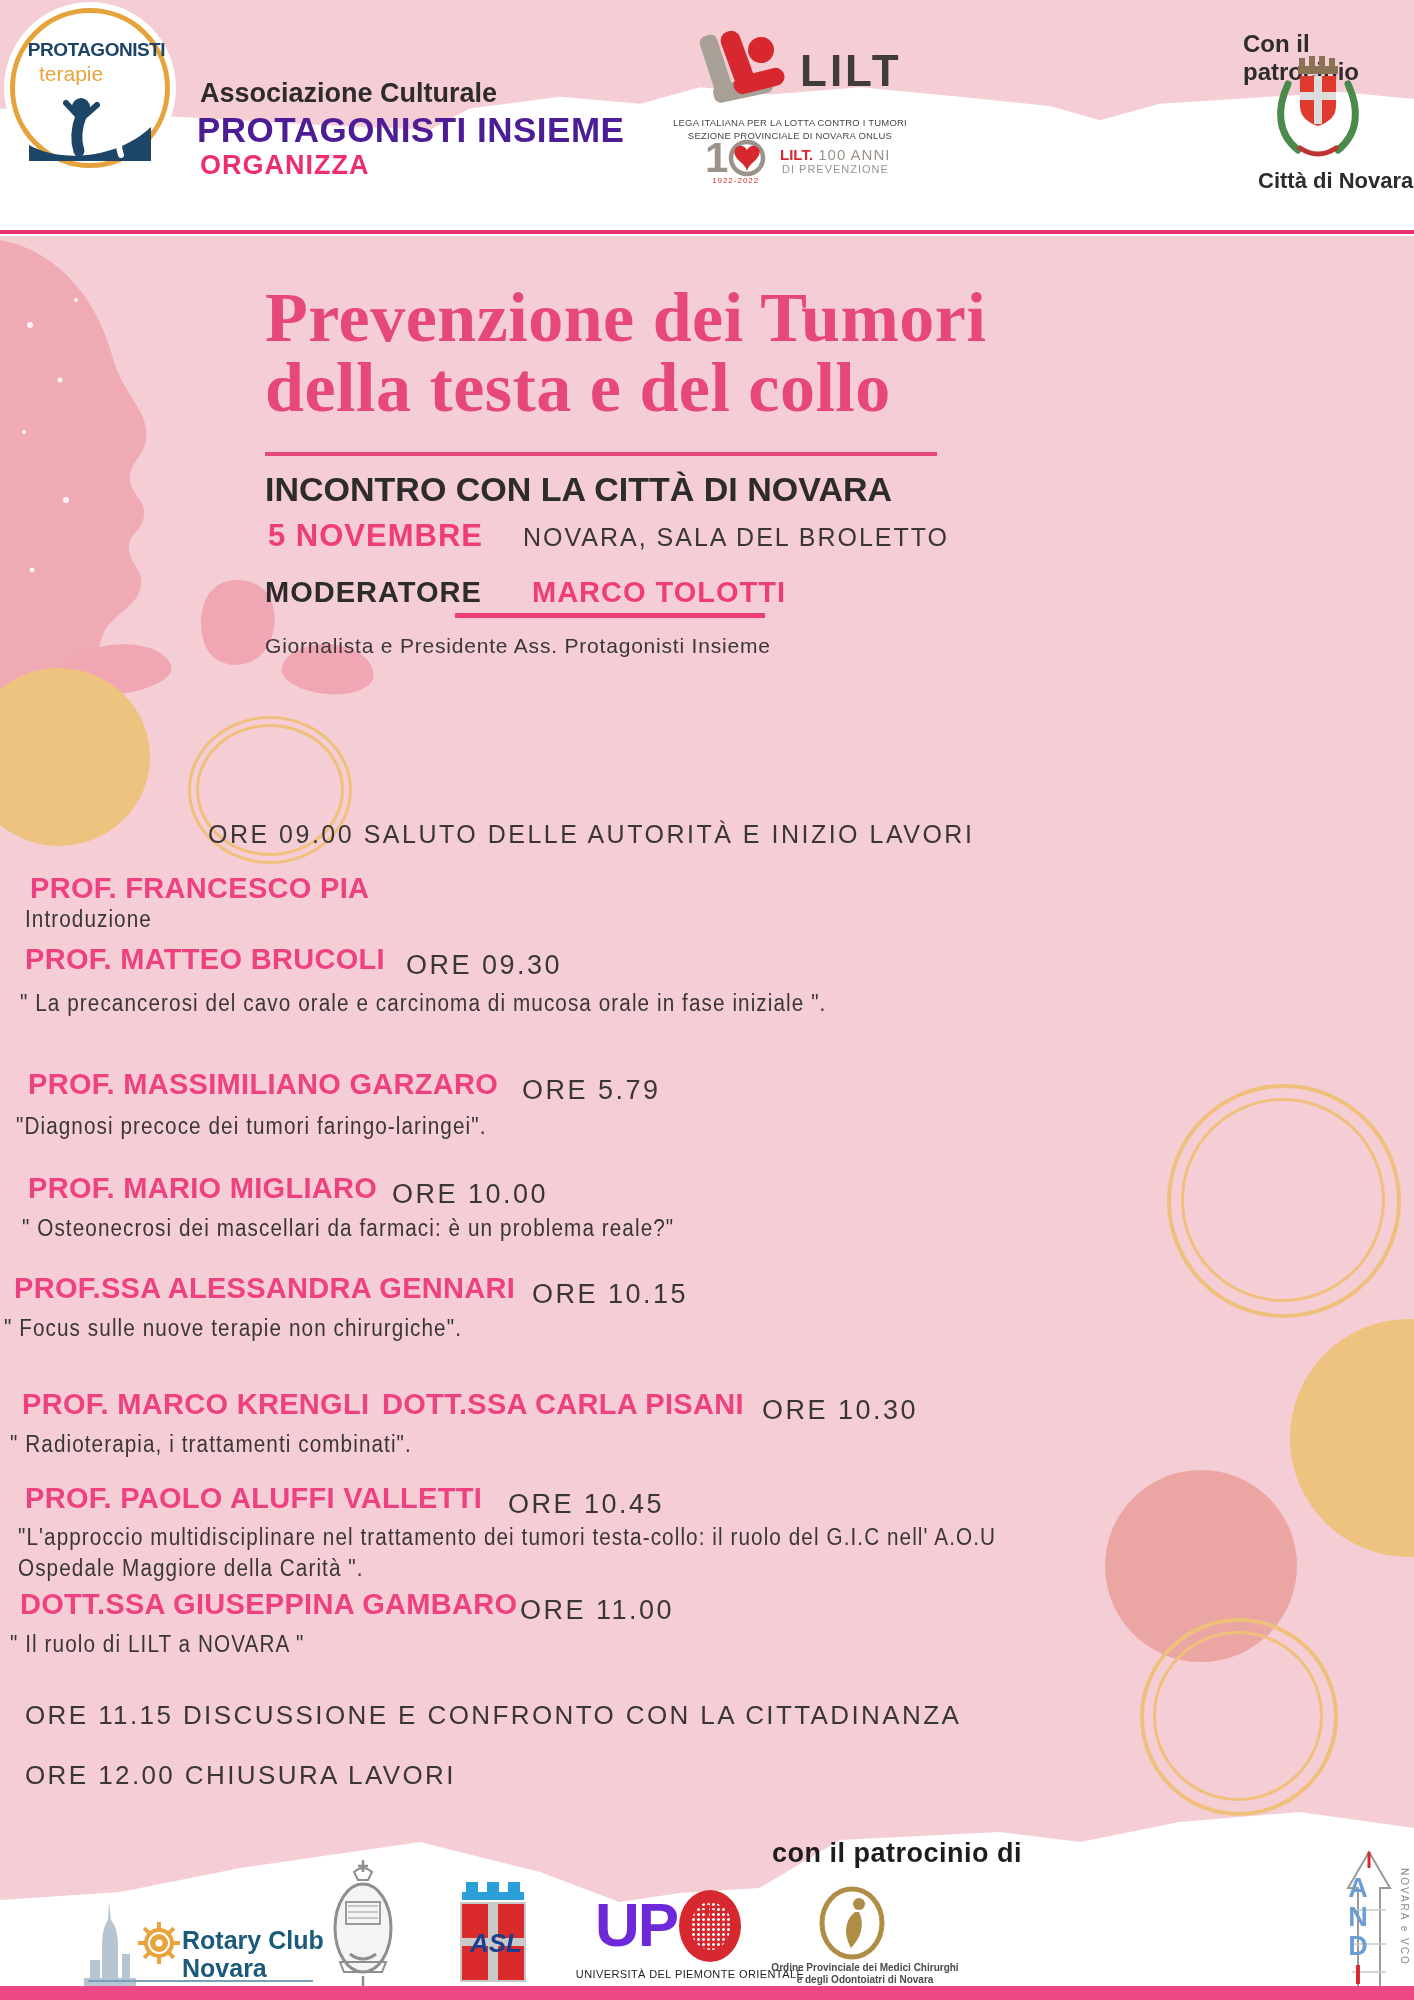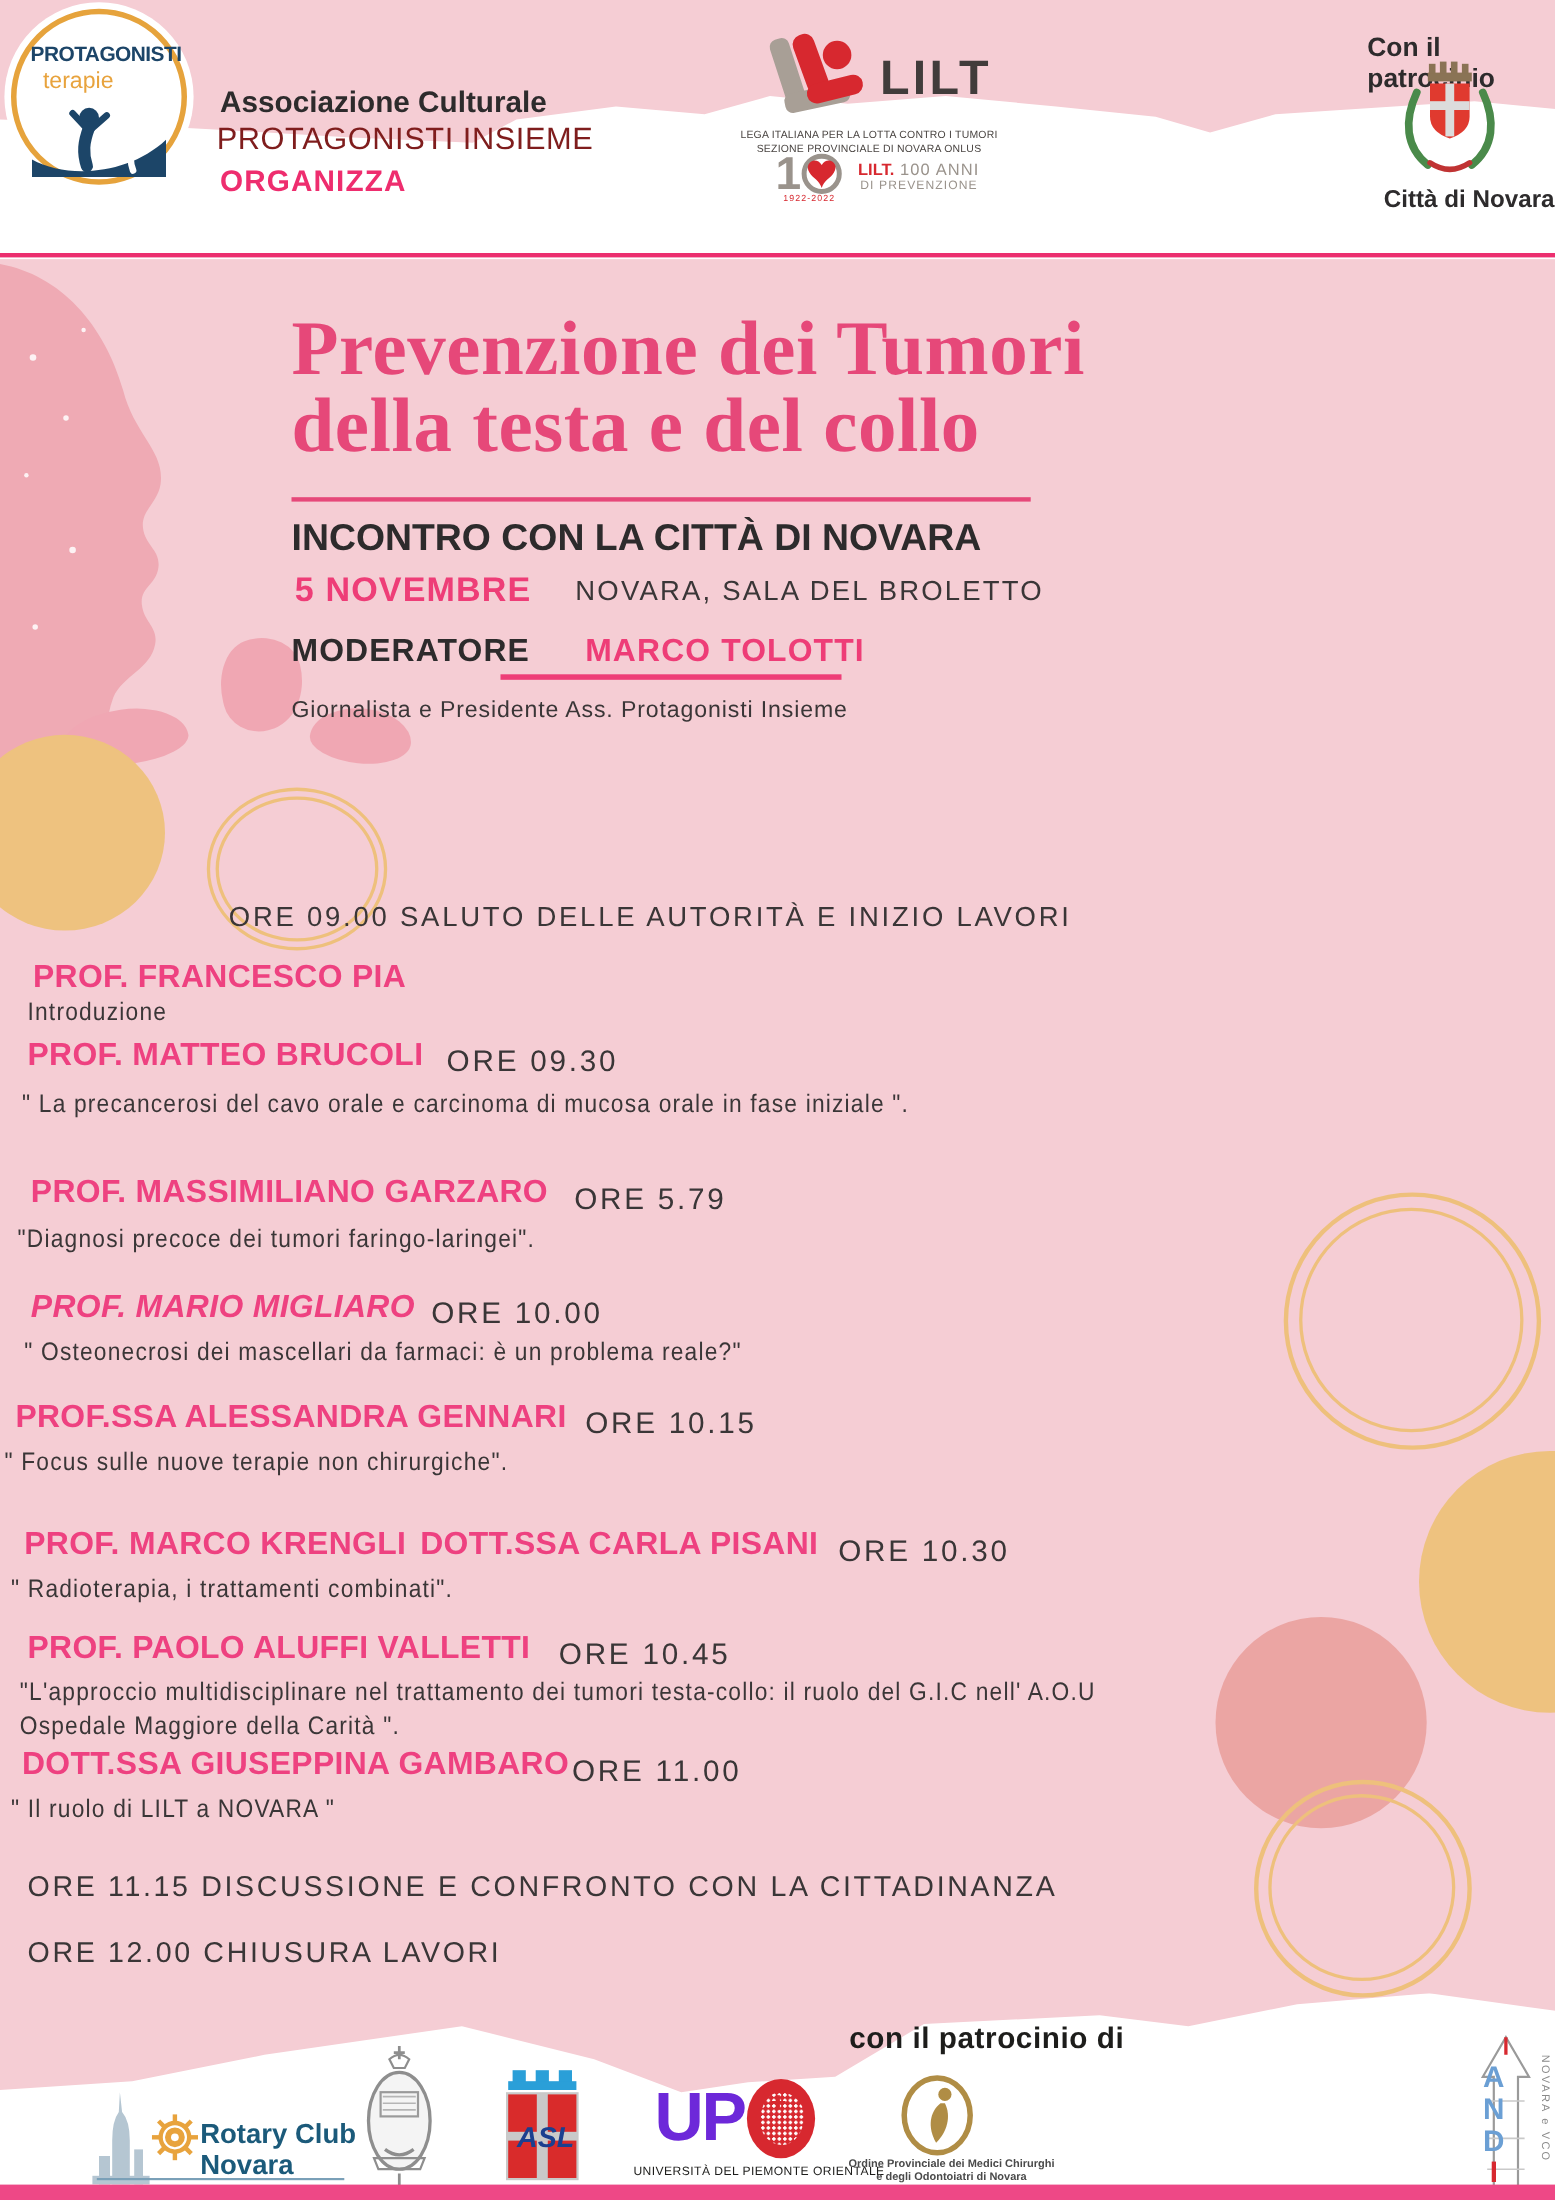--- a/index.html
+++ b/index.html
@@ -11,21 +11,21 @@
     clip-path:polygon(0 46%,6.4% 47.5%,14.1% 50%,22.6% 53%,30.4% 55%,33.2% 46%,39.6% 41%,45.3% 44%,49.5% 37%,54.5% 40%,60.8% 37%,67.9% 41%,74.3% 45%,77.8% 51%,82% 44%,88.4% 41.5%,94.8% 39%,100% 42%,100% 100%,0 100%);}
   .header-line{position:absolute;left:0;top:230px;width:100%;height:4px;background:#ec2f6f;}
 
   .logo-badge{position:absolute;left:10px;top:8px;width:160px;height:160px;border-radius:50%;
     background:#fff;border:5px solid #e6a33c;box-shadow:0 0 0 6px #ffffff;box-sizing:border-box;}
   .logo-badge .l1{display:block;text-align:right;margin-top:26px;font-weight:800;font-size:19px;color:#1c4568;letter-spacing:-0.5px;}
   .logo-badge .l2{display:block;text-align:left;margin:1px 0 0 24px;font-size:21px;color:#e8a33d;}
   .logo-figs{position:absolute;left:14px;bottom:2px;}
 
   .assoc1{position:absolute;left:200px;top:78px;font-size:27px;font-weight:bold;color:#2d2b2c;}
-  .assoc2{position:absolute;left:197px;top:110px;font-size:28px;font-weight:400;color:#7f1d1d;letter-spacing:.5px;}
+  .assoc2{position:absolute;left:197px;top:110px;font-size:35px;font-weight:700;color:#4c1d95;letter-spacing:.5px;}
   .organizza{position:absolute;left:200px;top:150px;font-size:27px;font-weight:800;color:#ee2d6e;letter-spacing:1px;}
 
   .lilt-mark{position:absolute;left:693px;top:28px;}
   .lilt-name{position:absolute;left:800px;top:46px;font-size:44px;font-weight:bold;color:#413c3b;letter-spacing:3px;}
   .lilt-sub{position:absolute;left:640px;width:300px;text-align:center;font-size:9.5px;color:#4a4542;letter-spacing:.2px;}
   .lilt-sub1{top:117px;} .lilt-sub2{top:130px;}
   .cent-mark{position:absolute;left:705px;top:138px;}
   .cent-t1{position:absolute;left:780px;top:146px;font-size:15px;white-space:nowrap;}
   .cent-t1 .red{color:#d7282f;font-weight:bold;} .cent-t1 .gray{color:#9a938c;letter-spacing:1px;}
   .cent-t2{position:absolute;left:782px;top:163px;font-size:11px;color:#9a938c;letter-spacing:1px;}
@@ -71,21 +71,21 @@
               transform:scaleX(.88);}
   .opening{position:absolute;left:208px;top:820px;font-size:25px;color:#3a3637;letter-spacing:2.5px;white-space:nowrap;}
 
   .sp-name{position:absolute;font-weight:bold;font-size:29px;color:#ee4180;white-space:nowrap;letter-spacing:.3px;}
   .sp-time{position:absolute;font-size:27px;color:#3a3637;letter-spacing:2.5px;white-space:nowrap;}
   .sp-talk{position:absolute;font-size:23px;color:#3a3637;letter-spacing:1.2px;white-space:nowrap;
            transform:scaleX(.9);transform-origin:0 0;}
   #sp1n{left:30px;top:872px;} #sp1t{left:25px;top:906px;}
   #sp2n{left:25px;top:943px;} #sp2h{left:406px;top:950px;} #sp2t{left:20px;top:990px;}
   #sp3n{left:28px;top:1068px;} #sp3h{left:522px;top:1075px;} #sp3t{left:16px;top:1113px;}
-  #sp4n{left:28px;top:1172px;font-style:italic;} #sp4h{left:392px;top:1179px;} #sp4t{left:22px;top:1215px;}
+  #sp4n{left:28px;top:1172px;} #sp4h{left:392px;top:1179px;} #sp4t{left:22px;top:1215px;}
   #sp5n{left:14px;top:1272px;} #sp5h{left:532px;top:1279px;} #sp5t{left:4px;top:1315px;}
   #sp6n{left:22px;top:1388px;} #sp6n2{left:382px;top:1388px;} #sp6h{left:762px;top:1395px;} #sp6t{left:10px;top:1431px;}
   #sp7n{left:25px;top:1482px;} #sp7h{left:508px;top:1489px;}
   #sp7t{left:18px;top:1522px;white-space:normal;width:1122px;line-height:1.34;}
   #sp8n{left:20px;top:1588px;} #sp8h{left:520px;top:1595px;} #sp8t{left:10px;top:1631px;}
 
   .closing{position:absolute;font-size:26px;color:#3a3637;letter-spacing:2.4px;white-space:nowrap;}
   #cl1{left:25px;top:1700px;} #cl2{left:25px;top:1760px;}
 
   

